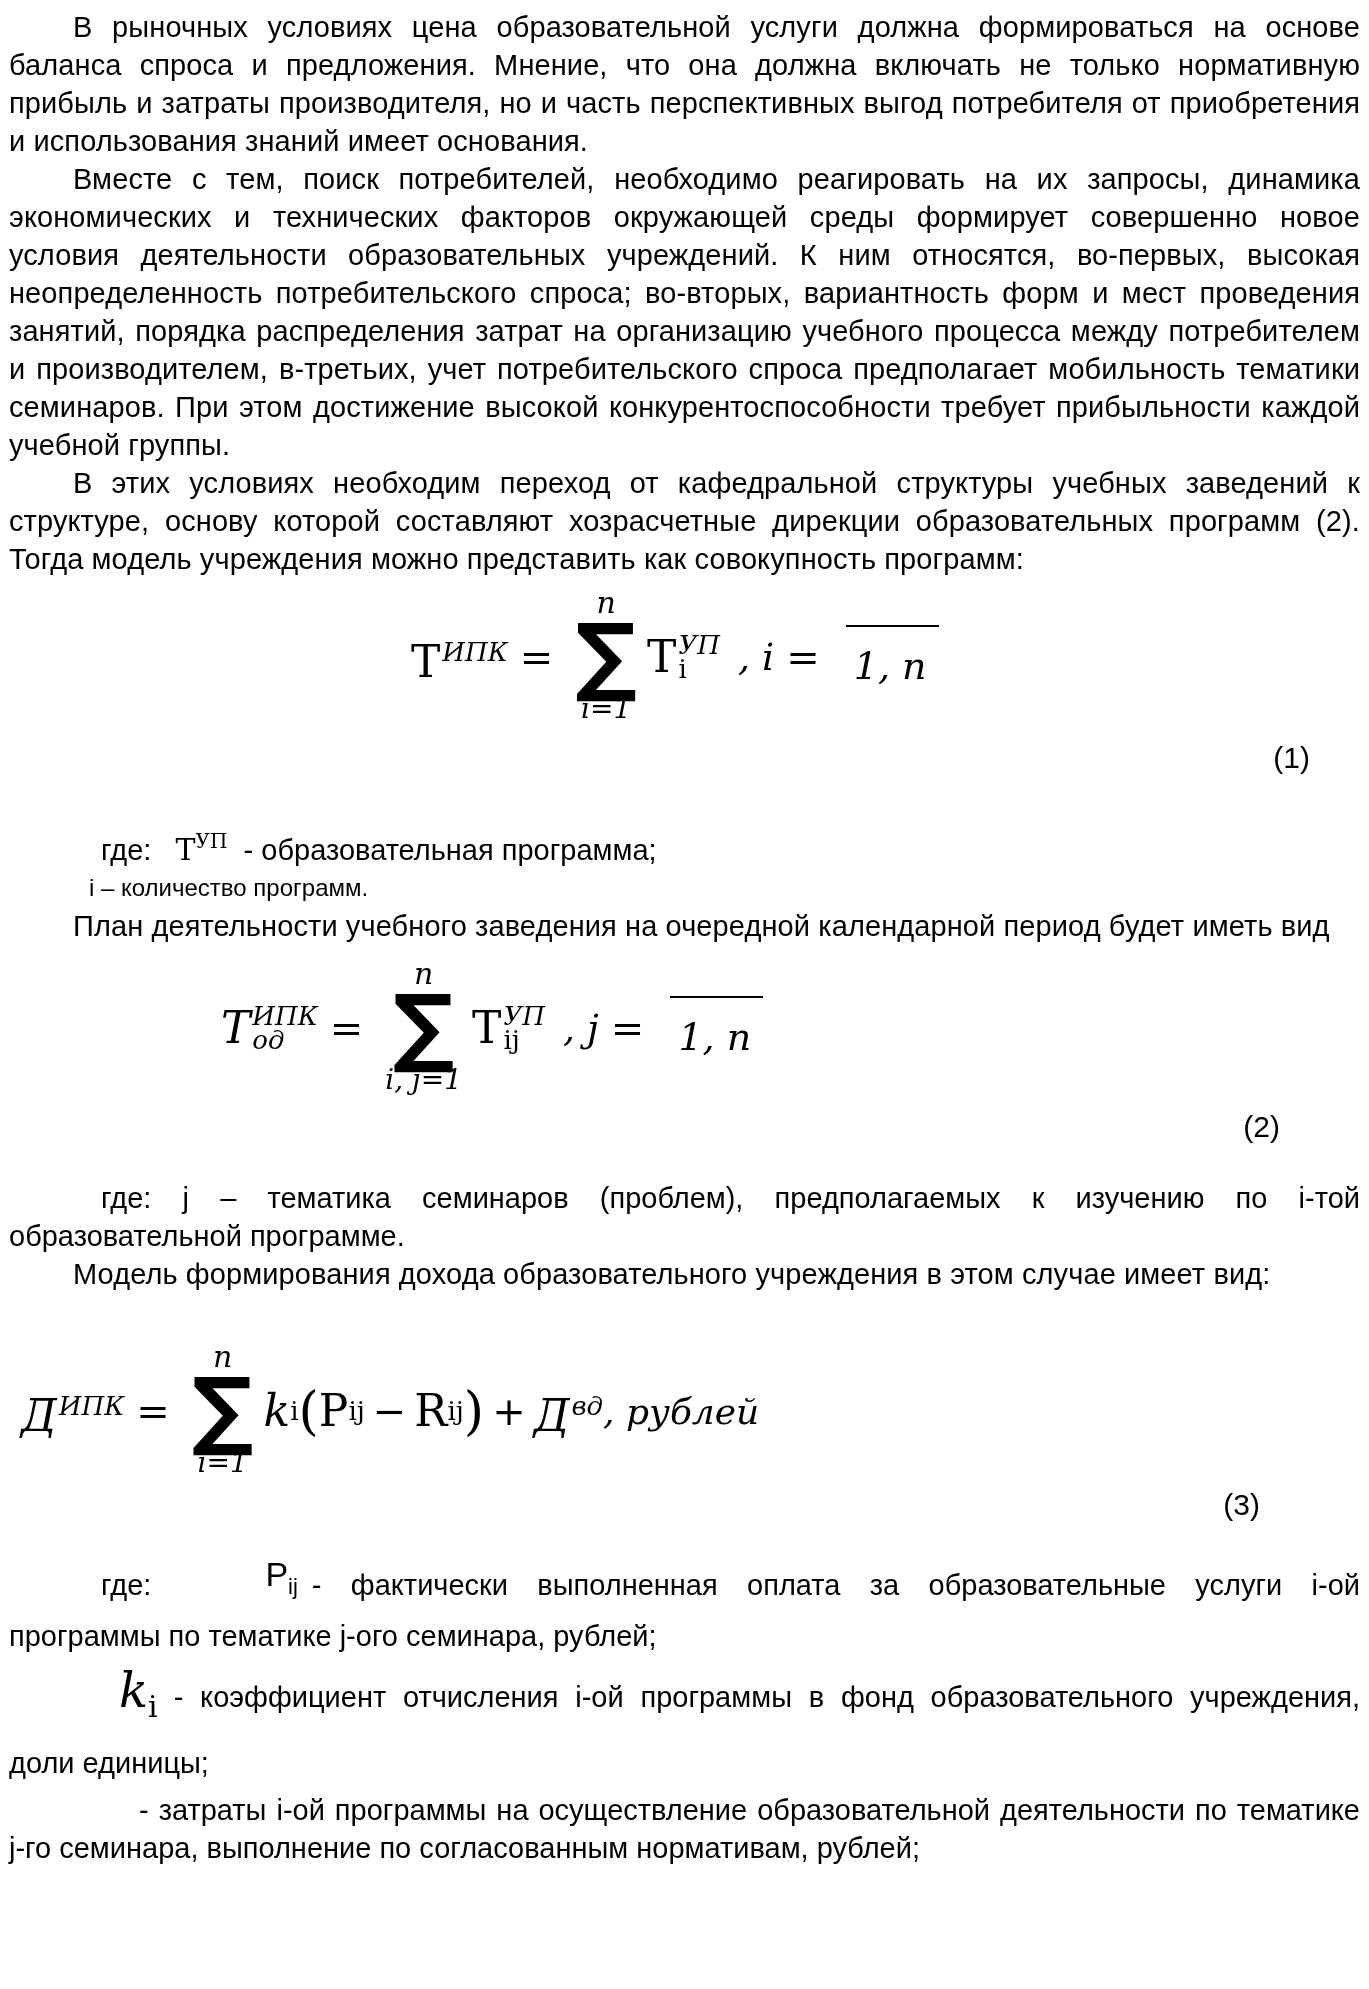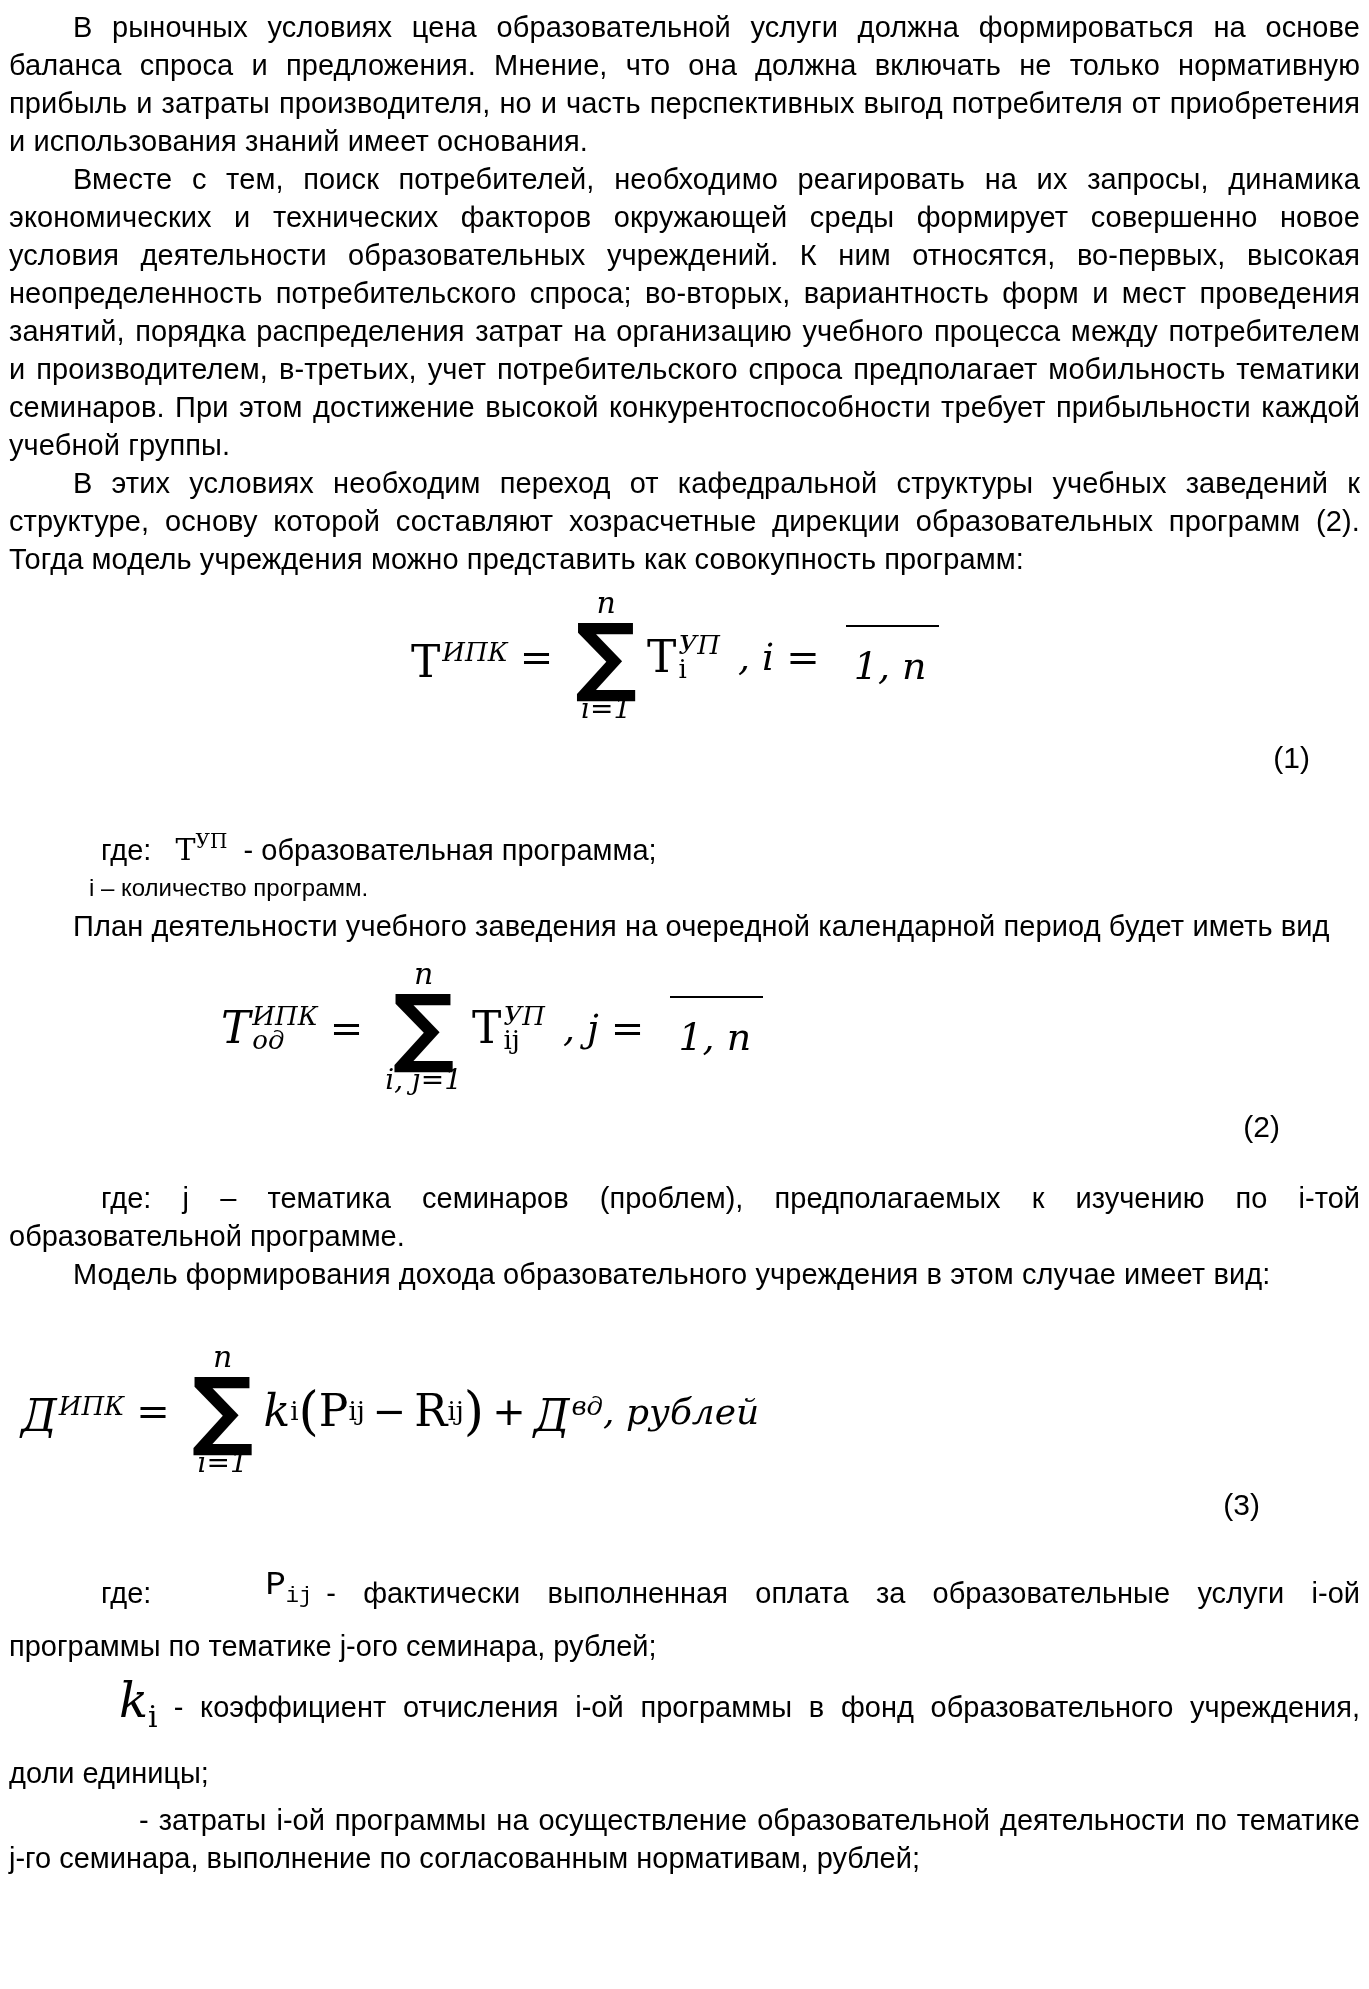--- a/index.html
+++ b/index.html
@@ -106,25 +106,25 @@
   }
   #label1 { margin-top: 6px;  padding-right: 50px;  }
   #label2 { margin-top: 4px;  padding-right: 80px;  }
   #label3 { margin-top: 4px;  padding-right: 100px; }
 
   
   .imath { font-family: "DejaVu Serif", serif; margin-top: 28px; }
   .tup-base { font-size: 30px; }
   .tup-sup  { font-size: 20px; vertical-align: 12px; }
   .pij {
-    font-family: Liberation Mono, monospace;
+    font-family: Liberation Sans, sans-serif;
     display: inline-block;
     position: relative;
     top: -9px;
-    margin: 15px 14px 0 22px;
+    margin: 4px 14px 0 22px;
   }
   .pij .p-base { font-size: 34px; }
   .pij .p-sub  { font-size: 22px; vertical-align: -8px; }
   .ki {
     font-family: "DejaVu Serif", serif;
     margin: 0 16px 0 0;
   }
   .ki .k-base { font-size: 48px; font-style: italic; }
   .ki .k-sub  { font-size: 30px; vertical-align: -10px; }
 

